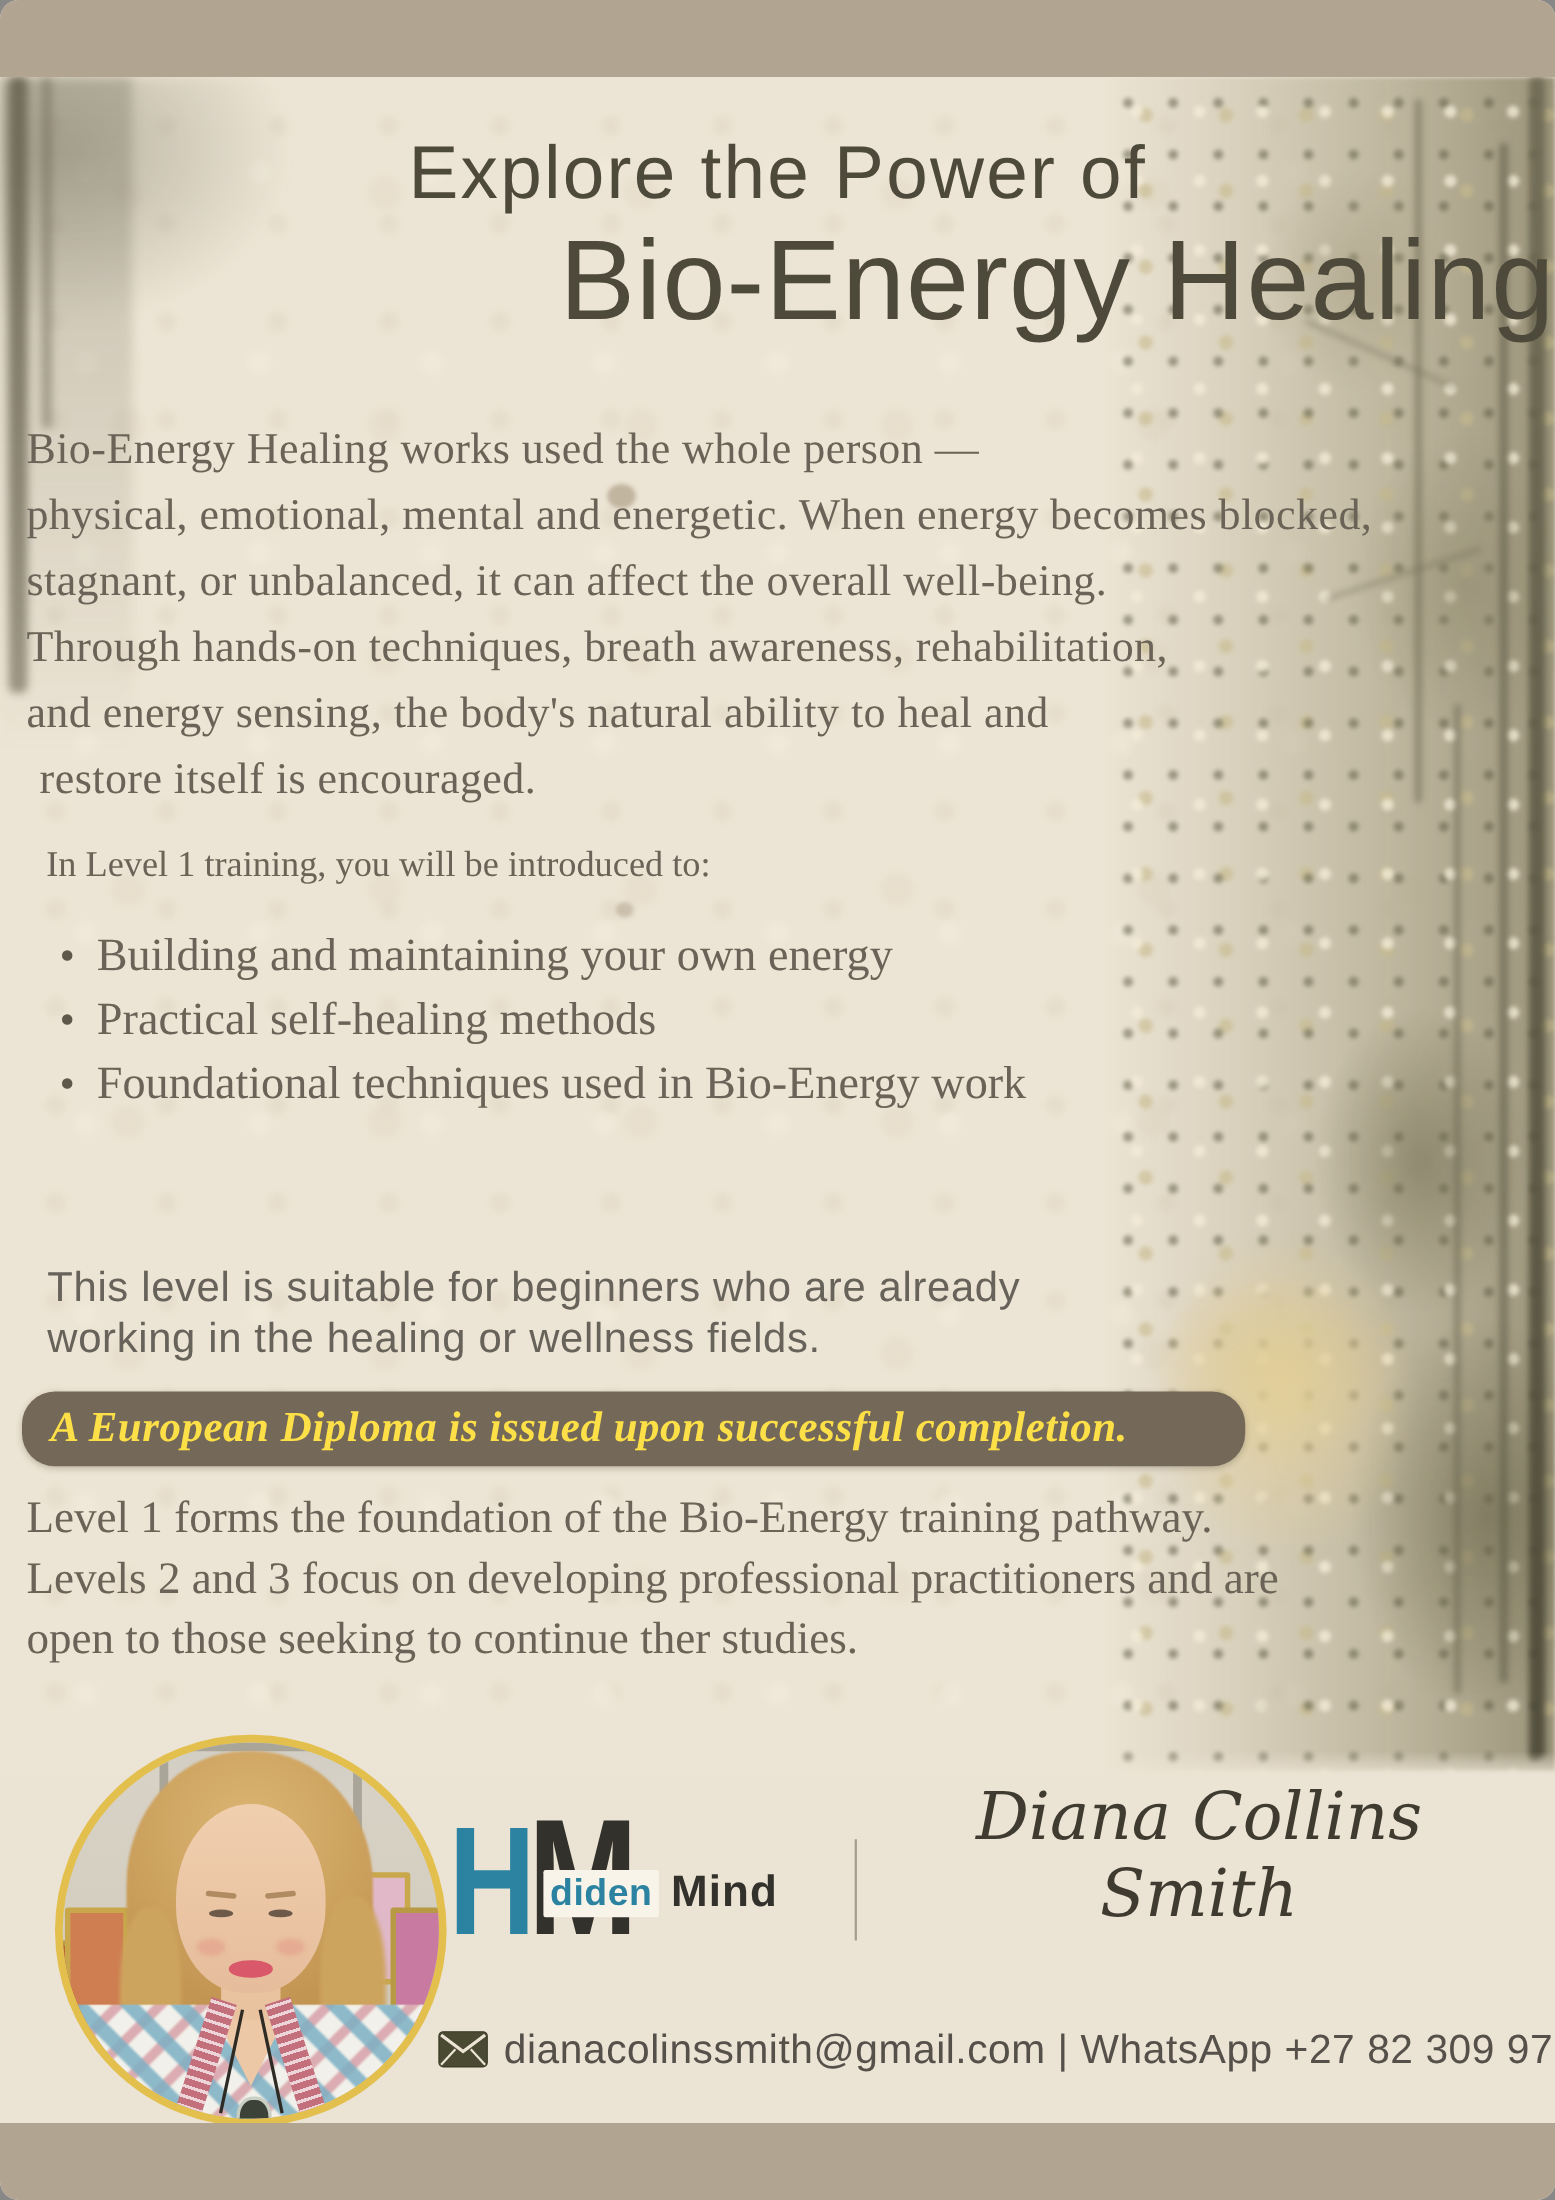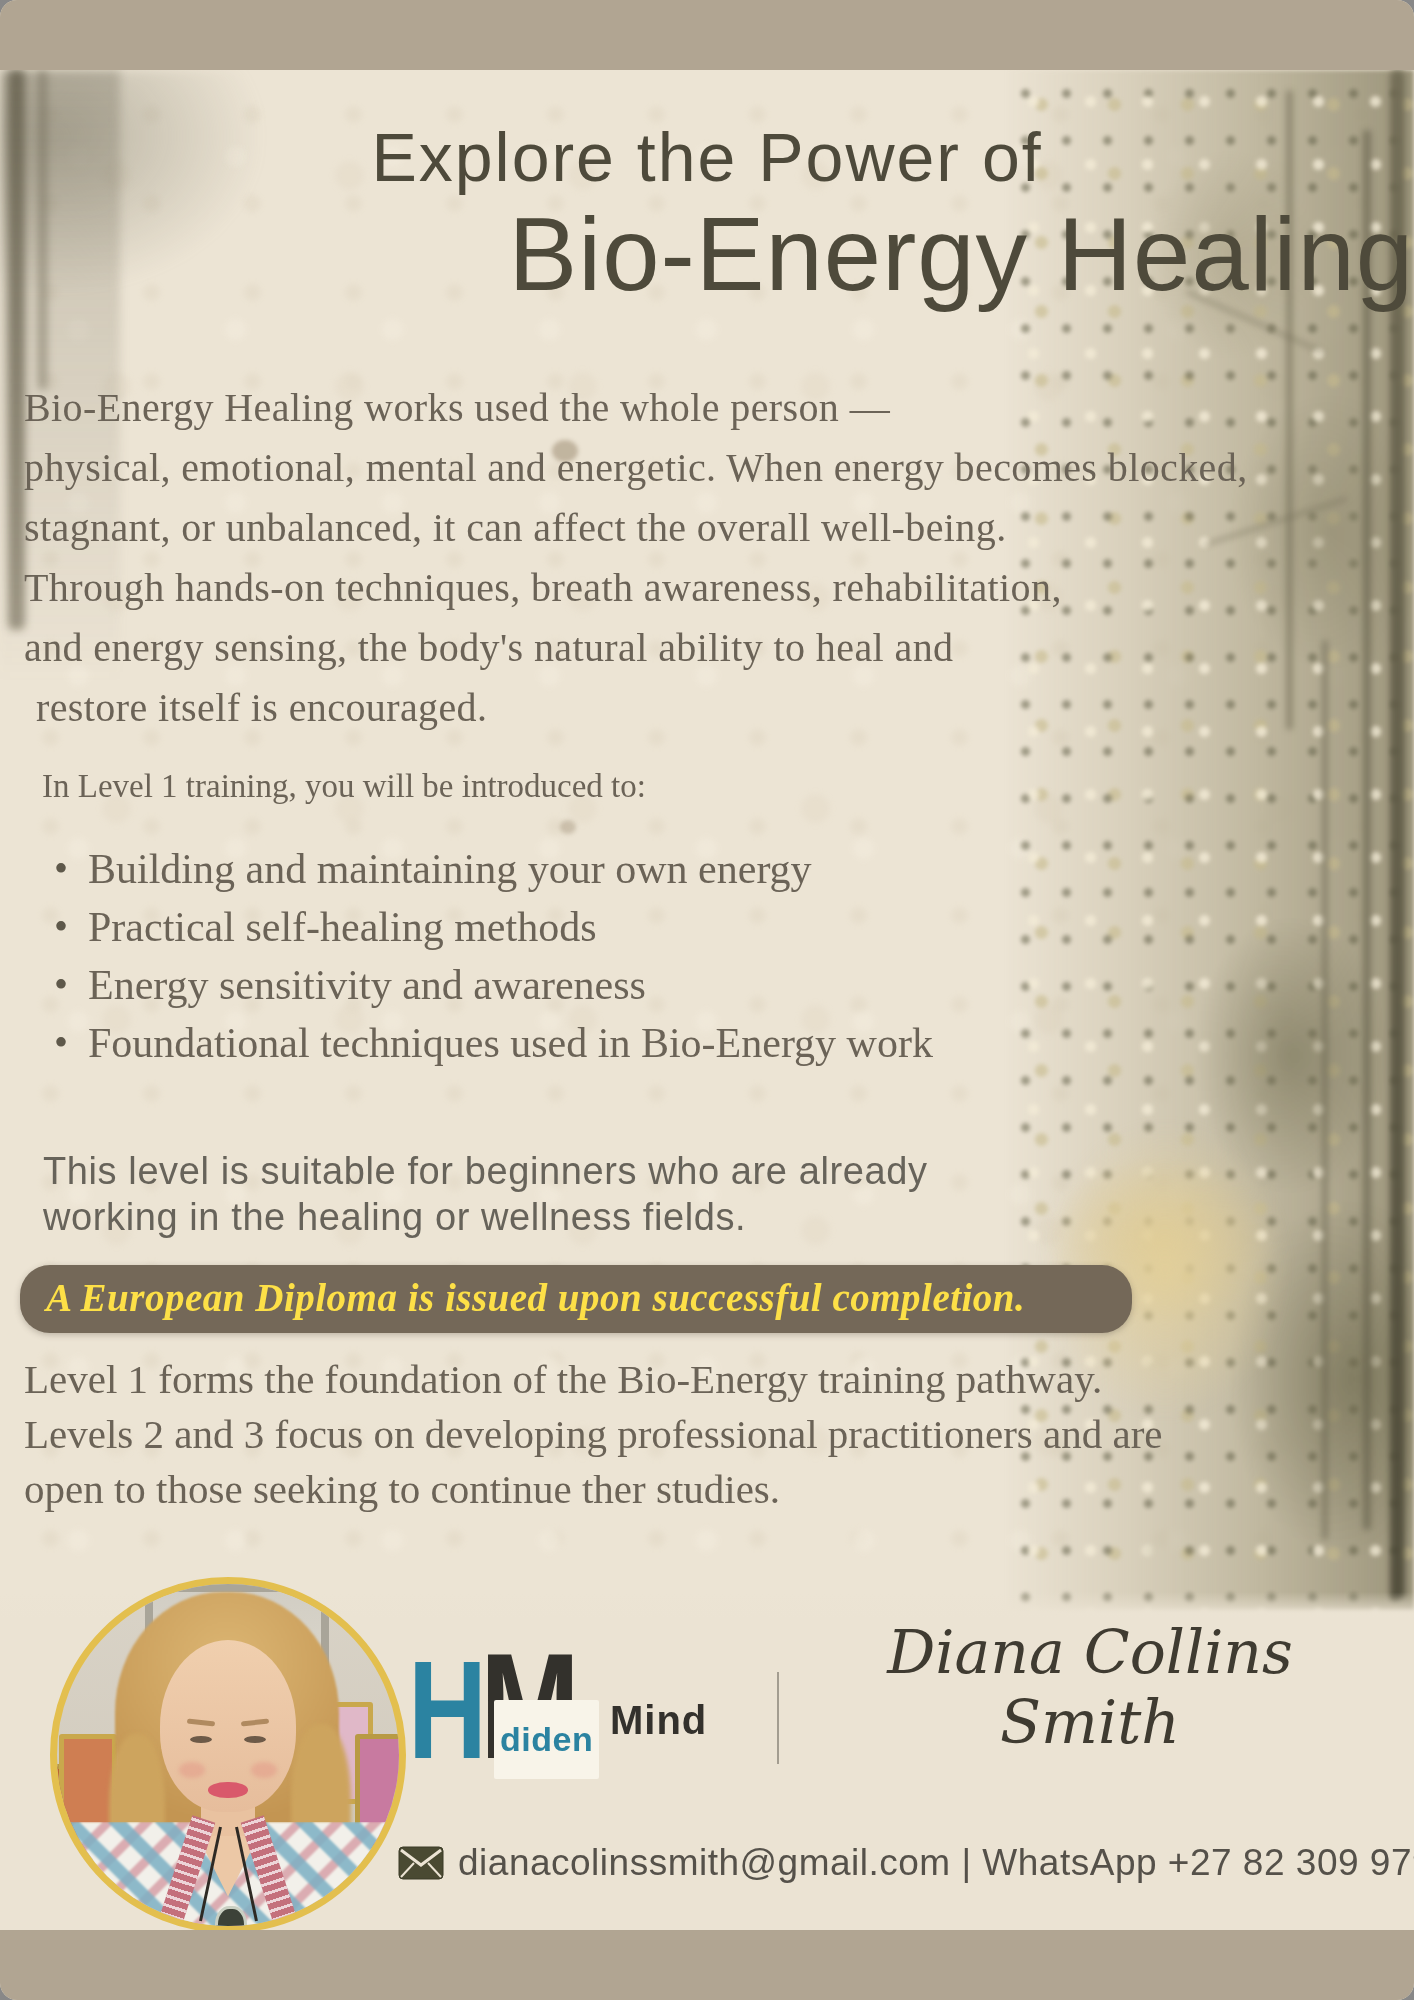--- a/index.html
+++ b/index.html
@@ -161,21 +161,21 @@
   .logo{position:absolute;left:408px;top:1650px;width:370px;height:150px;z-index:4;}
   .logo-h{
     position:absolute;left:0;top:2px;color:#2b83a1;
     font-weight:bold;font-size:140px;line-height:116px;transform:scaleX(.78);transform-origin:left;
   }
   .logo-m{
     position:absolute;left:72px;top:-6px;color:#33312c;
     font-weight:bold;font-size:150px;line-height:124px;transform:scaleX(.8);transform-origin:left;
   }
   .logo-diden{
-    position:absolute;left:86px;top:50px;background:#f8f4e9;padding:20px 6px;border-radius:2px;
+    position:absolute;left:86px;top:50px;background:#f8f4e9;padding:2px 6px;border-radius:2px;
     color:#2b83a1;font-weight:bold;font-size:34px;letter-spacing:.5px;
   }
   .logo-mind{
     position:absolute;left:202px;top:48px;color:#33312c;font-weight:bold;font-size:40px;letter-spacing:1px;
   }
   .divider{position:absolute;left:777px;top:1672px;width:2px;height:92px;background:#a39d90;z-index:4;}
   .name{
     position:absolute;left:800px;top:1617px;width:580px;text-align:center;z-index:4;
     font-family:"DejaVu Serif",serif;font-style:italic;font-size:60px;color:#3f3b31;
   }
@@ -219,21 +219,20 @@
     <div>stagnant, or unbalanced, it can affect the overall well-being.</div>
     <div>Through hands-on techniques, breath awareness, rehabilitation,</div>
     <div>and energy sensing, the body's natural ability to heal and</div>
     <div>restore itself is encouraged.</div>
   </div>
 
   <div class="txt serif level-intro">In Level 1 training, you will be introduced to:</div>
   <ul class="txt serif bullets">
     <li>Building and maintaining your own energy</li>
     <li>Practical self-healing methods</li>
-    <li>Energy sensitivity and awareness</li>
     <li>Foundational techniques used in Bio-Energy work</li>
   </ul>
 
   <div class="txt gothic suitability">
     <div>This level is suitable for beginners who are already</div>
     <div>working in the healing or wellness fields.</div>
   </div>
 
   <div class="txt diploma-banner">
     <span>A European Diploma is issued upon successful completion.</span>

